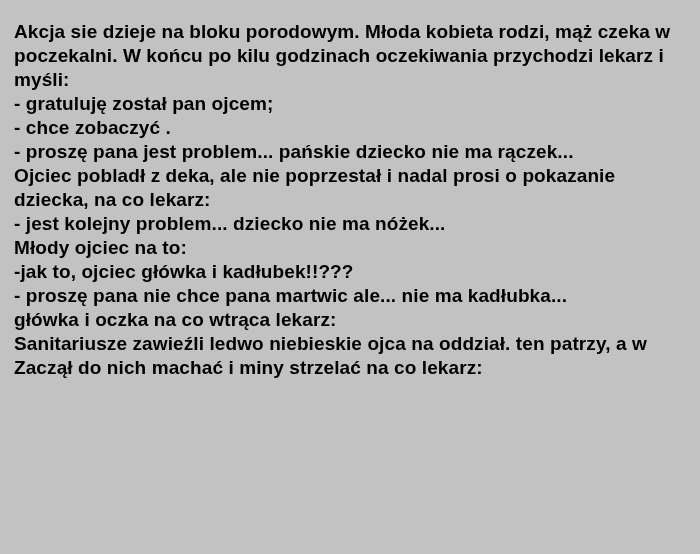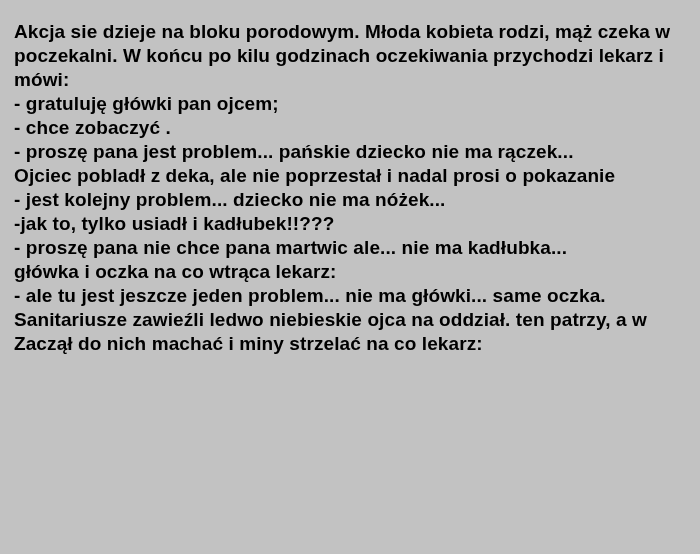--- a/index.html
+++ b/index.html
@@ -30,25 +30,26 @@
     overflow: hidden;
     letter-spacing: 0.1px;
   }
 </style>
 </head>
 <body>
 
 <div class="joke-image">
   <div class="joke-line">Akcja sie dzieje na bloku porodowym. Młoda kobieta rodzi, mąż czeka w</div>
   <div class="joke-line">poczekalni. W końcu po kilu godzinach oczekiwania przychodzi lekarz i</div>
-  <div class="joke-line">mówi:</div>
-  <div class="joke-line">- gratuluję główki pan ojcem;</div>
+  <div class="joke-line">myśli:</div>
+  <div class="joke-line">- gratuluję został pan ojcem;</div>
   <div class="joke-line">- chce zobaczyć .</div>
   <div class="joke-line">- proszę pana jest problem... pańskie dziecko nie ma rączek...</div>
   <div class="joke-line">Ojciec pobladł z deka, ale nie poprzestał i nadal prosi o pokazanie</div>
+  <div class="joke-line">dziecka, na co lekarz:</div>
   <div class="joke-line">- jest kolejny problem... dziecko nie ma nóżek...</div>
-  <div class="joke-line">-jak to, tylko usiadł i kadłubek!!???</div>
+  <div class="joke-line">Młody ojciec na to:</div>
+  <div class="joke-line">-jak to, ojciec główka i kadłubek!!???</div>
   <div class="joke-line">- proszę pana nie chce pana martwic ale... nie ma kadłubka...</div>
   <div class="joke-line">główka i oczka na co wtrąca lekarz:</div>
-  <div class="joke-line">- ale tu jest jeszcze jeden problem... nie ma główki... same oczka.</div>
   <div class="joke-line">Sanitariusze zawieźli ledwo niebieskie ojca na oddział. ten patrzy, a w</div>
   <div class="joke-line">Zaczął do nich machać i miny strzelać na co lekarz:</div>
 </div>
 
 </body></html>

